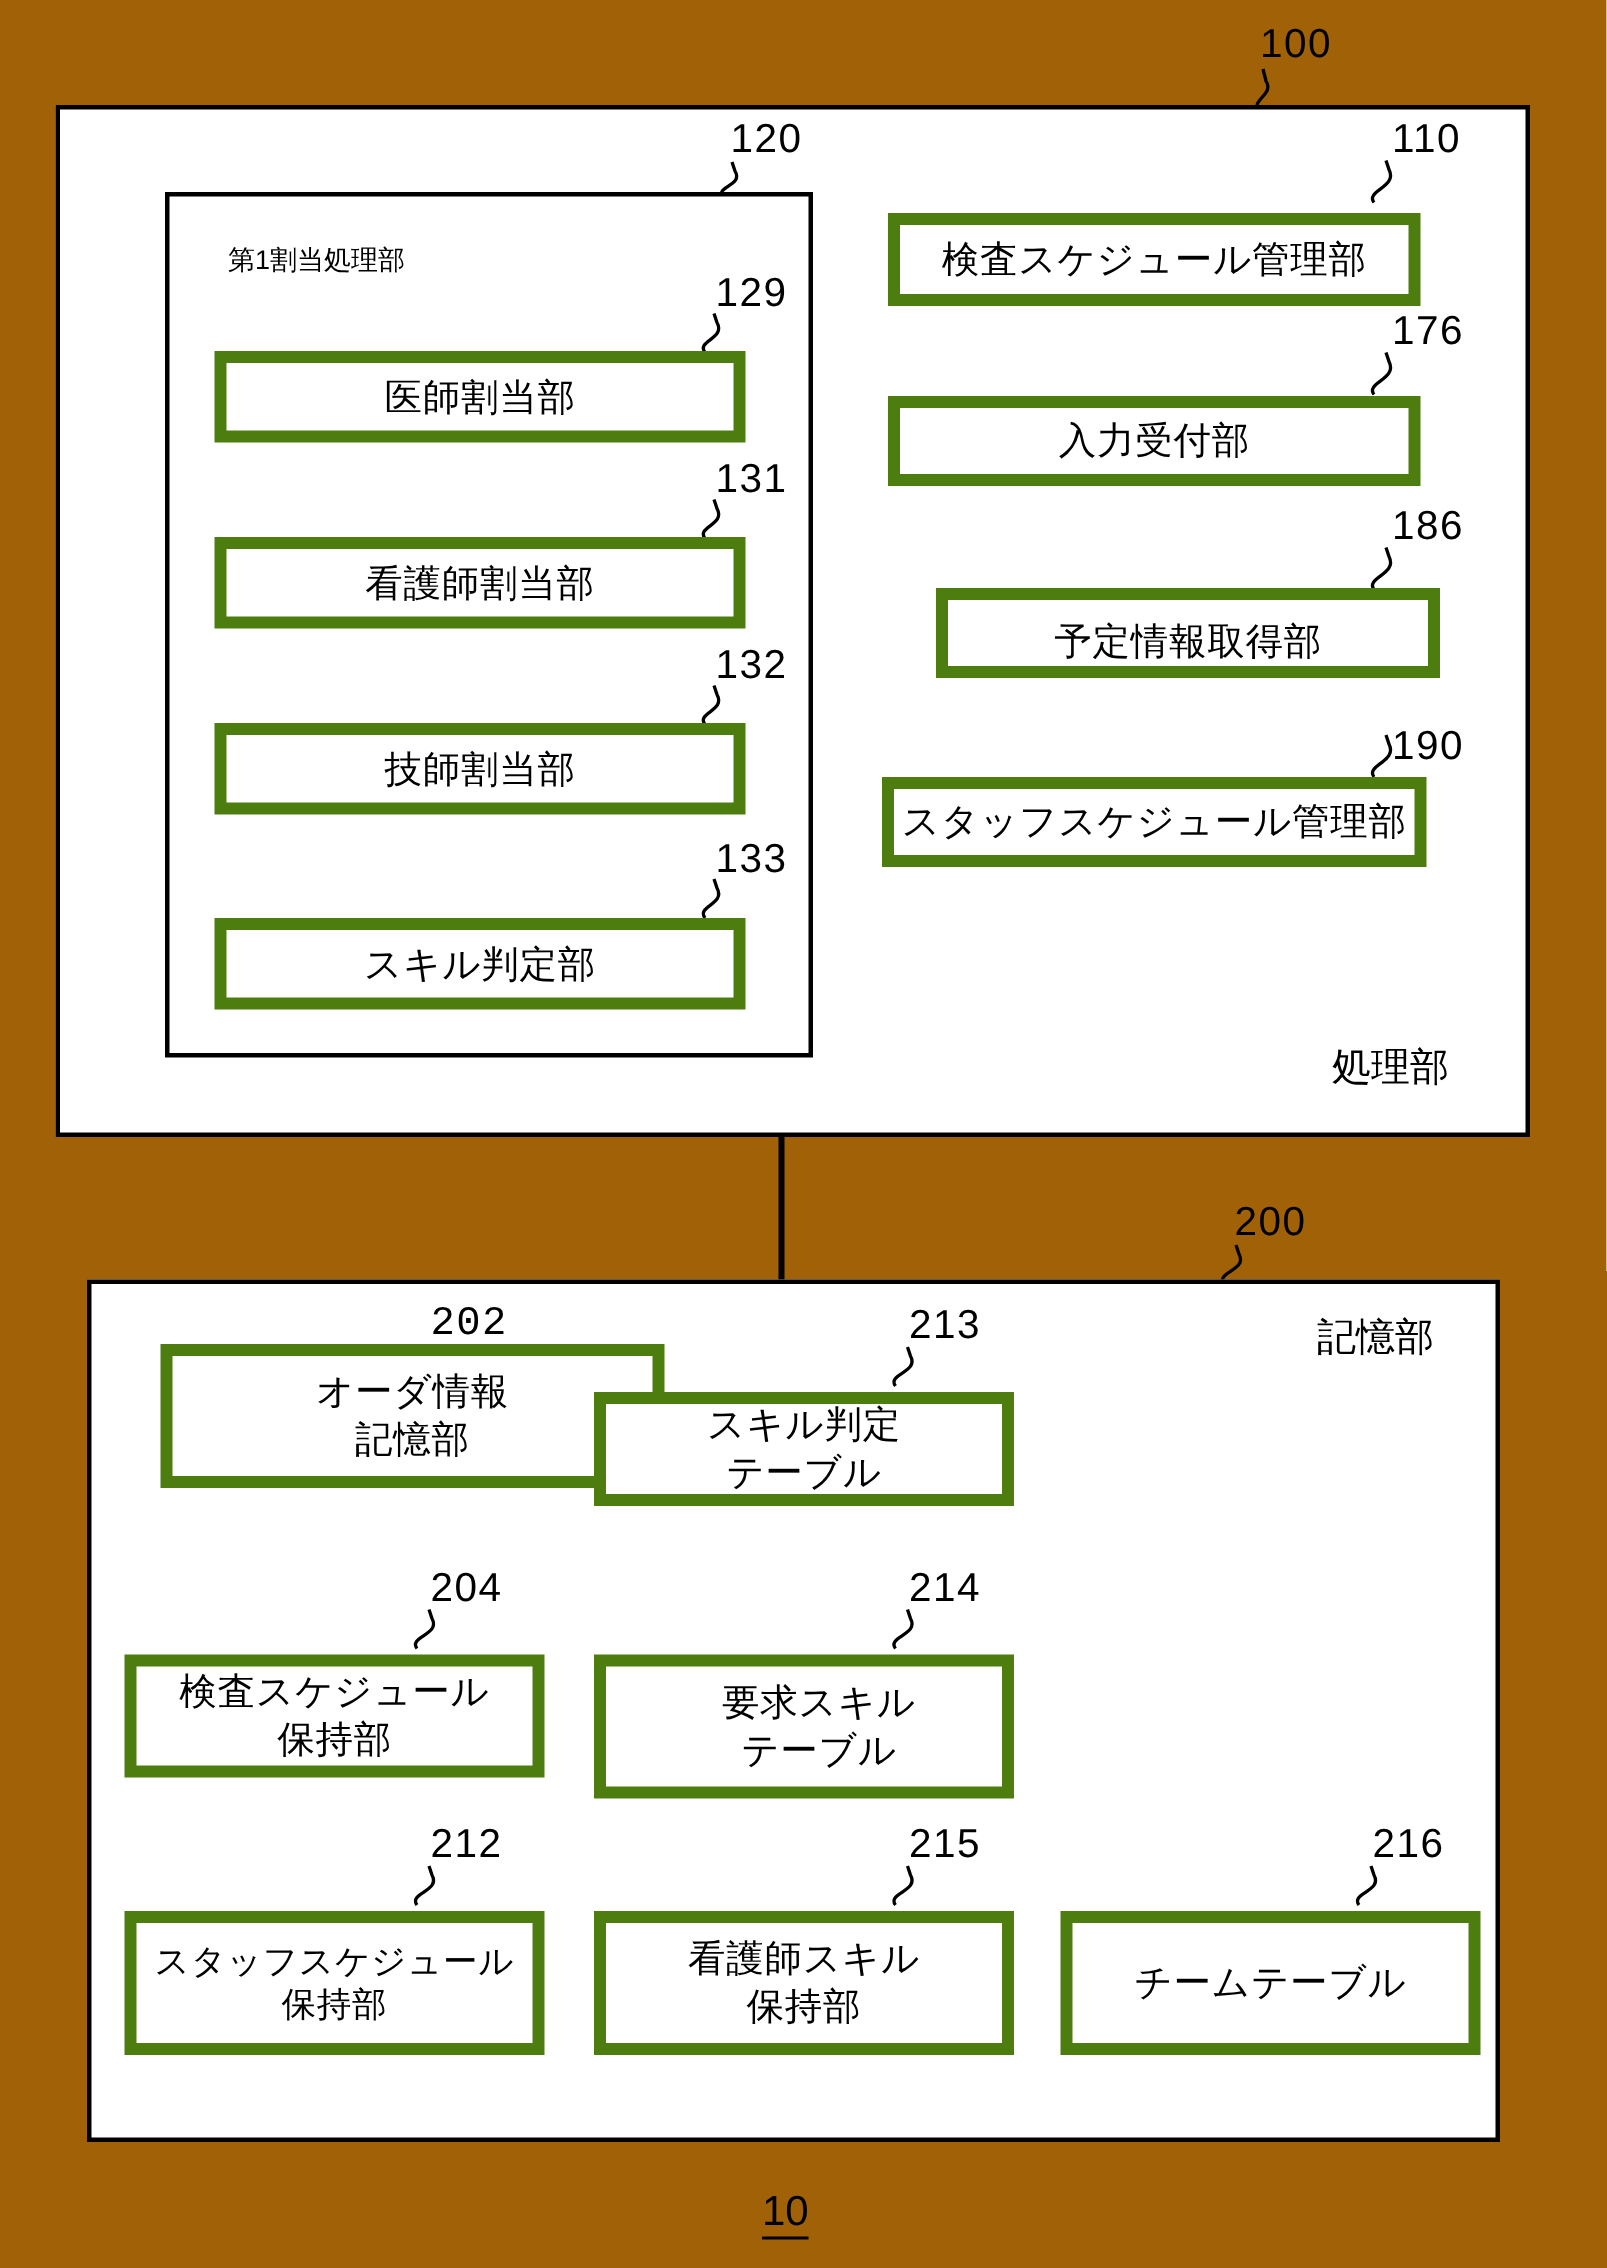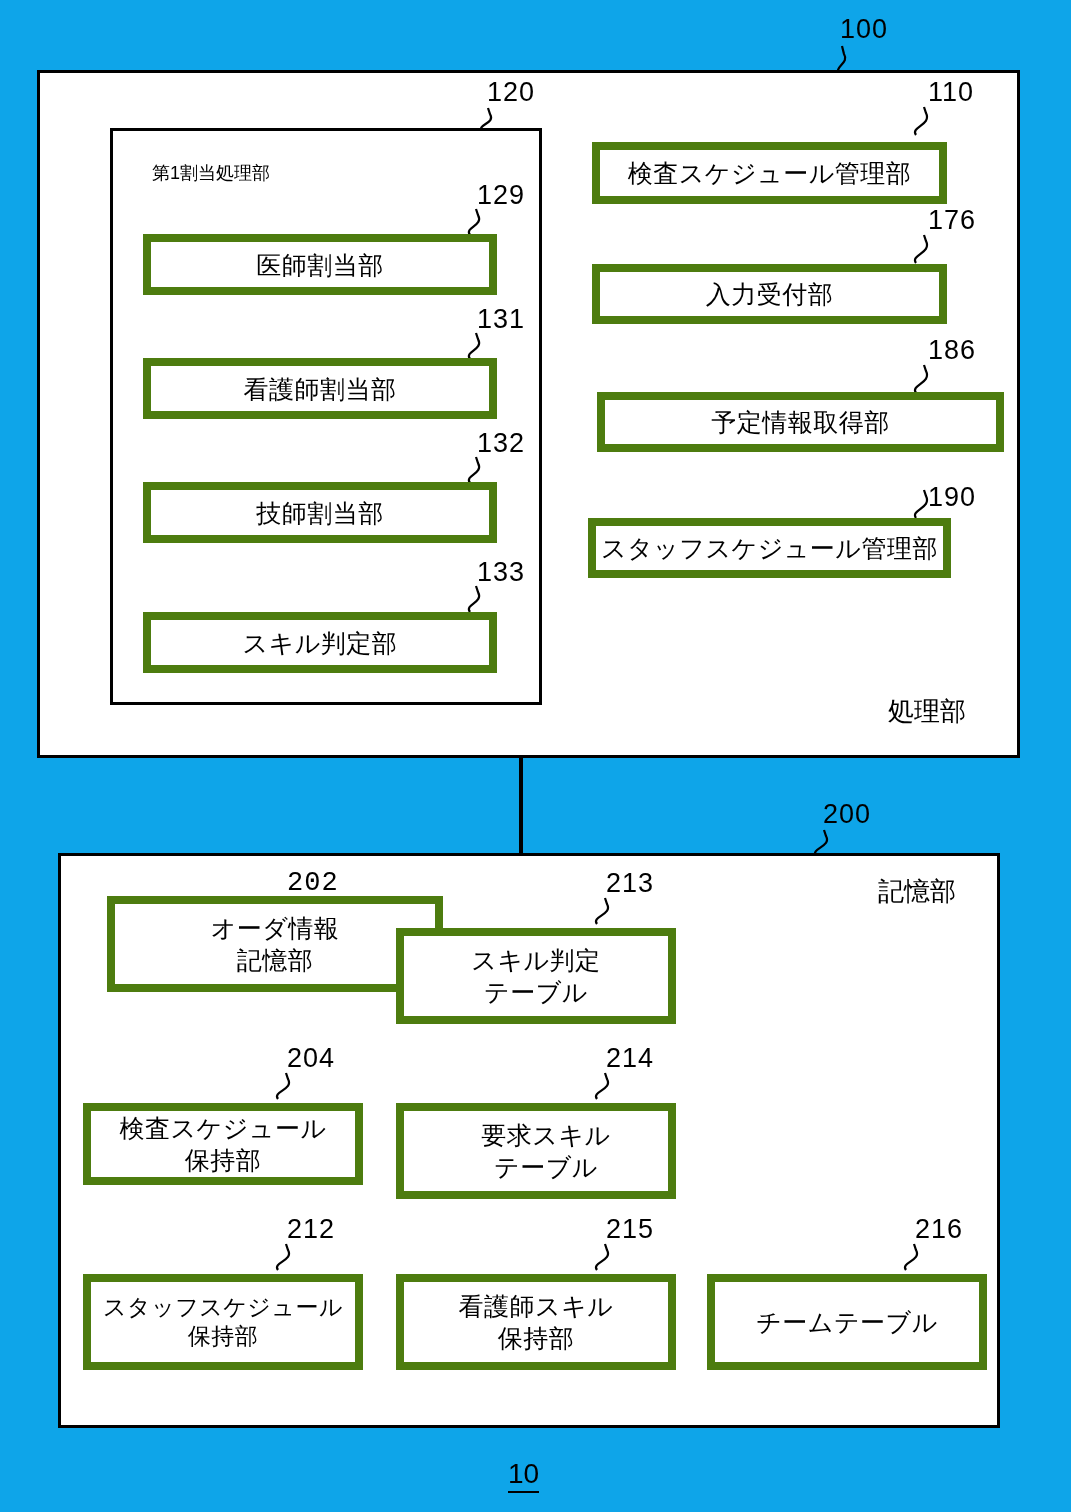--- a/index.html
+++ b/index.html
@@ -8,21 +8,21 @@
     background: #ffffff;
   }
   body {
     font-family: "Liberation Sans", "DejaVu Sans", sans-serif;
     color: #000000;
   }
   #canvas {
     position: relative;
     width: 1071px;
     height: 1512px;
-    background: #0ea5e9;
+    background: #a16207;
     overflow: hidden;
   }
 
   
   .container-box {
     position: absolute;
     box-sizing: border-box;
     border: 3px solid #000000;
     background: #ffffff;
   }
@@ -166,21 +166,21 @@
     <path d="M 16 30 C 10 22, 32 20, 26 8 L 24 2" fill="none" stroke="#000" stroke-width="2.2"></path>
   </svg>
   <div class="module-box" style="left:592px; top:264px; width:355px; height:60px;">
     <span class="module-label">入力受付部</span>
   </div>
 
   <div class="ref-num" style="left:928px; top:337px;">186</div>
   <svg class="leader" style="left:900px; top:363px; width:58px; height:32px;" viewBox="0 0 58 32">
     <path d="M 16 30 C 10 22, 32 20, 26 8 L 24 2" fill="none" stroke="#000" stroke-width="2.2"></path>
   </svg>
-  <div class="module-box" style="left:597px; top:392px; width:407px; height:60px;">
+  <div class="module-box" style="left:624px; top:392px; width:336px; height:60px;align-items:flex-end;">
     <span class="module-label">予定情報取得部</span>
   </div>
 
   <div class="ref-num" style="left:928px; top:484px;">190</div>
   <svg class="leader" style="left:900px; top:488px; width:58px; height:32px;" viewBox="0 0 58 32">
     <path d="M 16 30 C 10 22, 32 20, 26 8 L 24 2" fill="none" stroke="#000" stroke-width="2.2"></path>
   </svg>
   <div class="module-box" style="left:588px; top:518px; width:363px; height:60px;">
     <span class="module-label">スタッフスケジュール管理部</span>
   </div>
@@ -202,21 +202,21 @@
   </svg>
   <div class="module-box two-line" style="left:83px; top:896px; width:336px; height:96px;margin-left:24px;">
     <span class="module-label">オーダ情報
 記憶部</span>
   </div>
 
   <div class="ref-num" style="left:606px; top:870px;">213</div>
   <svg class="leader" style="left:581px; top:896px; width:58px; height:30px;" viewBox="0 0 58 30">
     <path d="M 16 28 C 10 20, 32 19, 26 8 L 24 2" fill="none" stroke="#000" stroke-width="2.2"></path>
   </svg>
-  <div class="module-box two-line" style="left:396px; top:928px; width:280px; height:96px;">
+  <div class="module-box two-line" style="left:396px; top:928px; width:280px; height:76px;">
     <span class="module-label">スキル判定
 テーブル</span>
   </div>
 
   <div class="ref-num" style="left:287px; top:1045px;">204</div>
   <svg class="leader" style="left:262px; top:1071px; width:58px; height:30px;" viewBox="0 0 58 30">
     <path d="M 16 28 C 10 20, 32 19, 26 8 L 24 2" fill="none" stroke="#000" stroke-width="2.2"></path>
   </svg>
   <div class="module-box two-line" style="left:83px; top:1103px; width:280px; height:82px;">
     <span class="module-label">検査スケジュール

